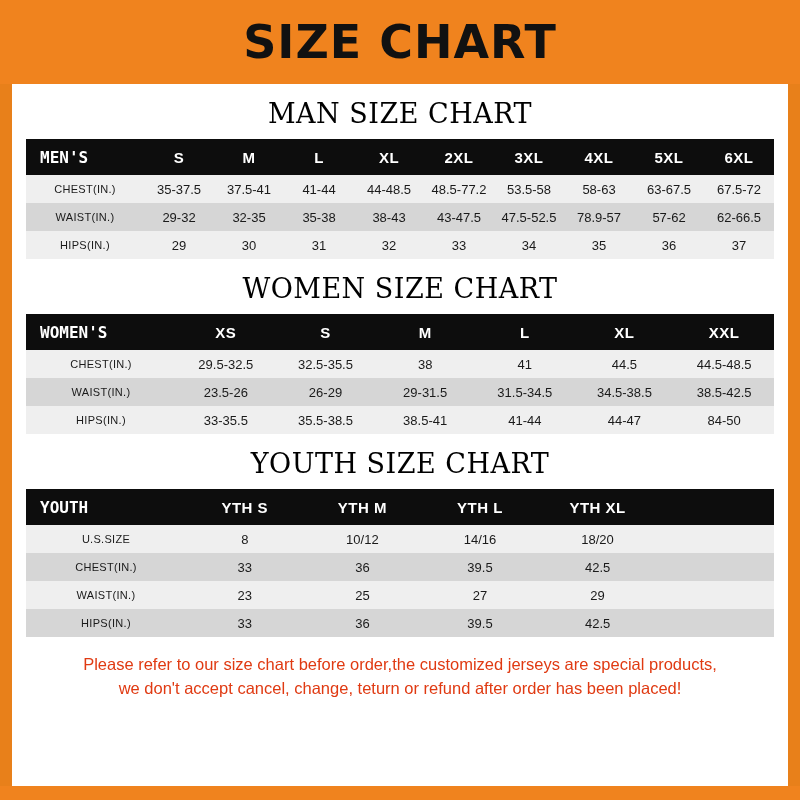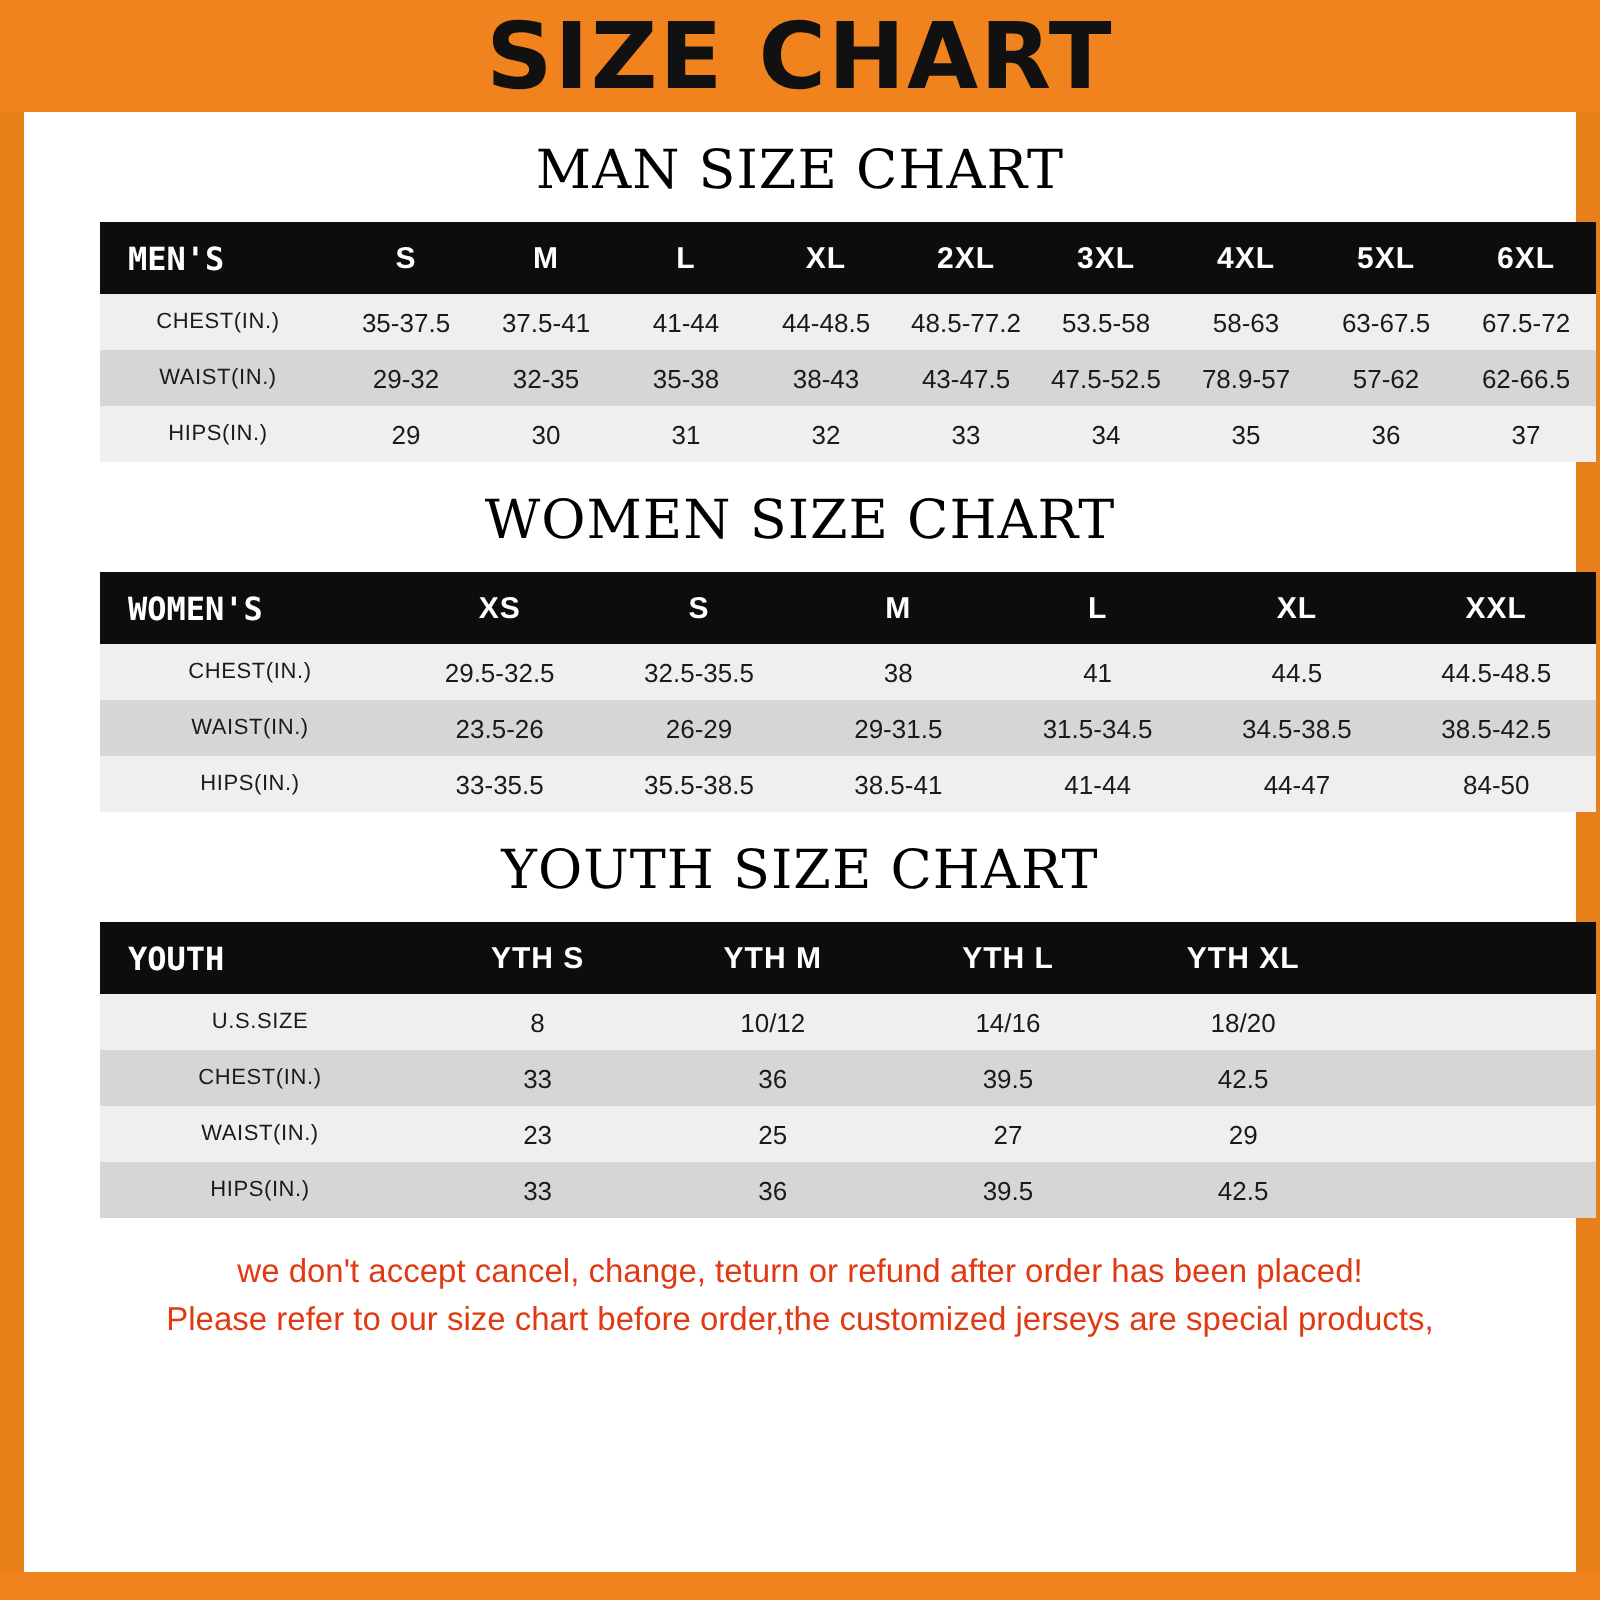--- a/index.html
+++ b/index.html
@@ -18,21 +18,21 @@
     position: relative;
     width: 800px;
     height: 800px;
     box-sizing: border-box;
     background: #fff;
     border-left: 12px solid #e8801a;
     border-right: 12px solid #e8801a;
   }
   .header-band {
     background: #f0831e;
-    height: 56px;
+    height: 84px;
     display: flex;
     align-items: center;
     justify-content: center;
     margin: 0 -12px;
   }
   .header-title {
     font-family: "DejaVu Sans", sans-serif;
     font-weight: bold;
     font-size: 46px;
     letter-spacing: 1px;
@@ -48,21 +48,20 @@
     font-weight: normal;
     font-size: 27px;
     letter-spacing: 0.5px;
     color: #000;
     margin: 14px 0 10px 0;
   }
   table.size {
     border-collapse: collapse;
     width: 100%;
     table-layout: fixed;
-    margin-left: 24px;
   }
   table.size td, table.size th {
     text-align: center;
     font-size: 13px;
     font-family: "Liberation Sans", sans-serif;
     padding: 0;
     height: 28px;
     vertical-align: middle;
     color: #1a1a1a;
     font-weight: normal;
@@ -294,20 +293,20 @@
           <td>33</td>
           <td>36</td>
           <td>39.5</td>
           <td>42.5</td>
           <td></td>
         </tr>
       </tbody>
     </table>
 
     <div class="footer-note">
+      <div>Please refer to our size chart before order,the customized jerseys are special products,</div>
       <div>we don't accept cancel, change, teturn or refund after order has been placed!</div>
-      <div>Please refer to our size chart before order,the customized jerseys are special products,</div>
     </div>
 
   </div>
 
   <div class="bottom-band"></div>
 </div>
 
 </body></html>

